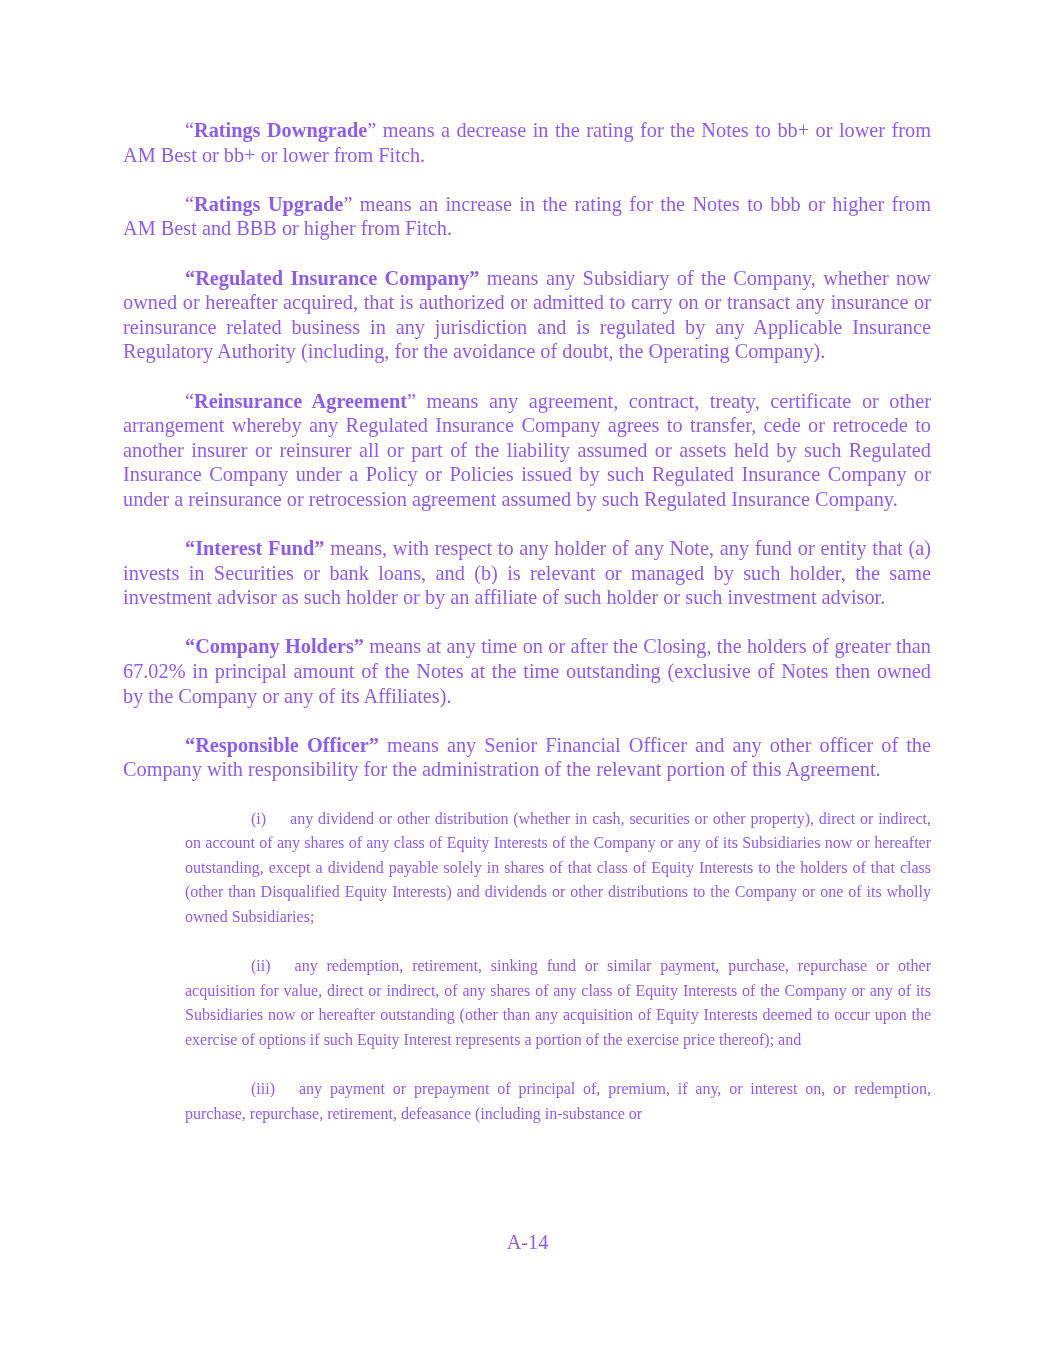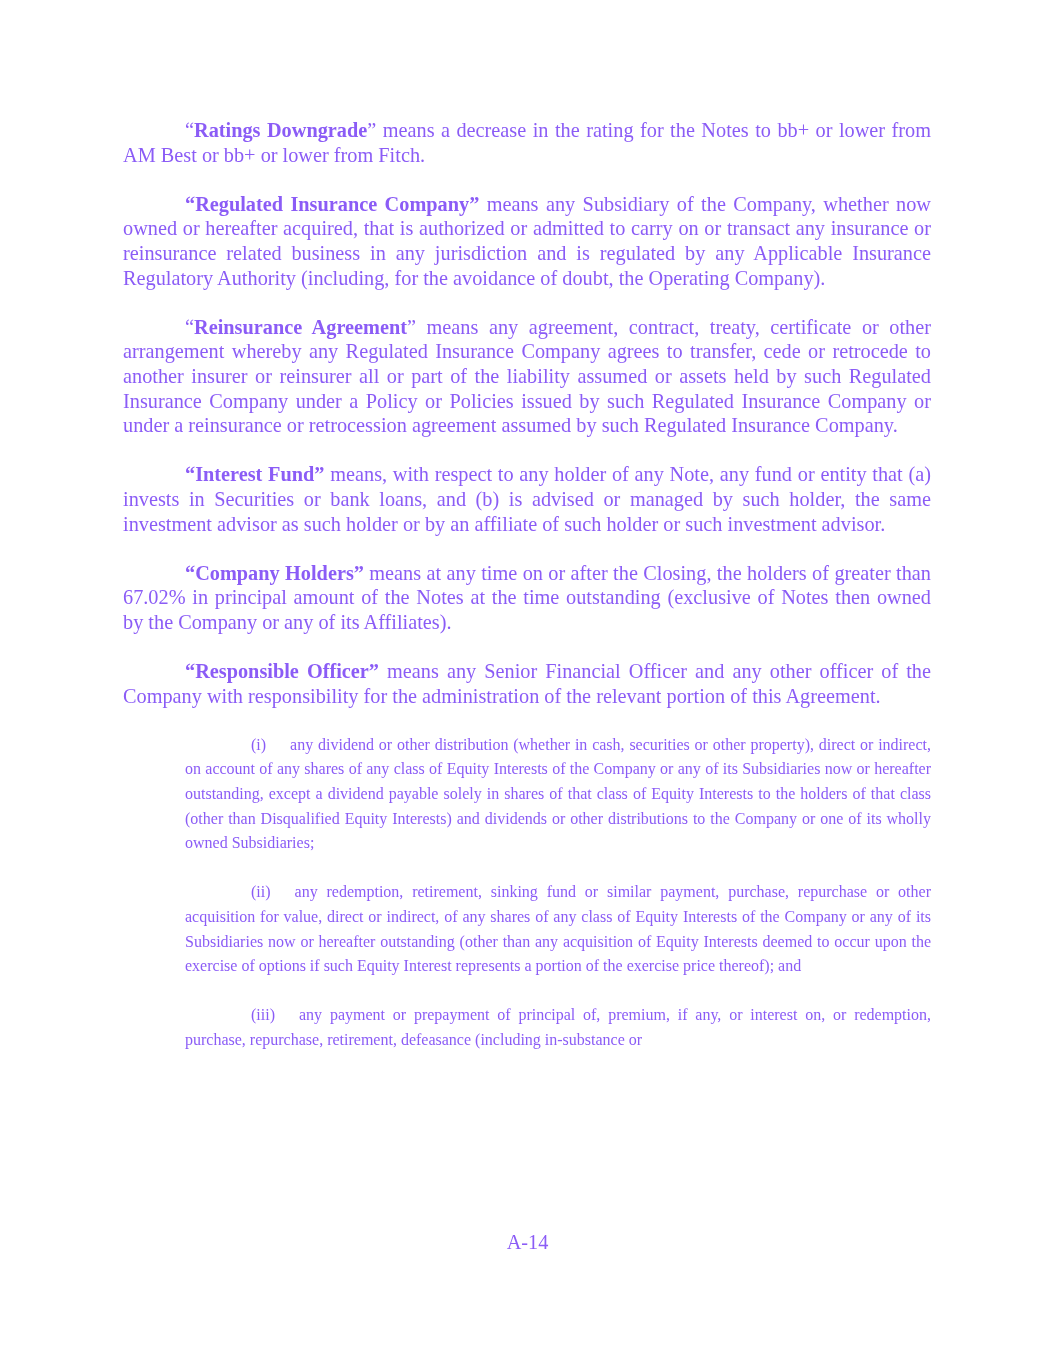--- a/index.html
+++ b/index.html
@@ -46,26 +46,27 @@
   }
 </style>
 </head>
 <body>
 
 <div class="page">
   <div class="content">
 
     <p class="para"><span>“</span><b>Ratings Downgrade</b><span>” means a decrease in the rating for the Notes to bb+ or lower from AM Best or bb+ or lower from Fitch.</span></p>
 
+    <p class="para"><span>“</span><b>Ratings Upgrade</b><span>” means an increase in the rating for the Notes to bbb or higher from AM Best and BBB or higher from Fitch.</span></p>
 
     <p class="para"><span></span><b>“Regulated Insurance Company”</b><span> means any Subsidiary of the Company, whether now owned or hereafter acquired, that is authorized or admitted to carry on or transact any insurance or reinsurance related business in any jurisdiction and is regulated by any Applicable Insurance Regulatory Authority (including, for the avoidance of doubt, the Operating Company).</span></p>
 
     <p class="para"><span>“</span><b>Reinsurance Agreement</b><span>” means any agreement, contract, treaty, certificate or other arrangement whereby any Regulated Insurance Company agrees to transfer, cede or retrocede to another insurer or reinsurer all or part of the liability assumed or assets held by such Regulated Insurance Company under a Policy or Policies issued by such Regulated Insurance Company or under a reinsurance or retrocession agreement assumed by such Regulated Insurance Company.</span></p>
 
-    <p class="para"><span></span><b>“Interest Fund”</b><span> means, with respect to any holder of any Note, any fund or entity that (a) invests in Securities or bank loans, and (b) is advised or managed by such holder, the same investment advisor as such holder or by an affiliate of such holder or such investment advisor.</span></p>
+    <p class="para"><span></span><b>“Interest Fund”</b><span> means, with respect to any holder of any Note, any fund or entity that (a) invests in Securities or bank loans, and (b) is relevant or managed by such holder, the same investment advisor as such holder or by an affiliate of such holder or such investment advisor.</span></p>
 
     <p class="para"><span></span><b>“Company Holders”</b><span> means at any time on or after the Closing, the holders of greater than 67.02% in principal amount of the Notes at the time outstanding (exclusive of Notes then owned by the Company or any of its Affiliates).</span></p>
 
     <p class="para"><span></span><b>“Responsible Officer”</b><span> means any Senior Financial Officer and any other officer of the Company with responsibility for the administration of the relevant portion of this Agreement.</span></p>
 
 
     <p class="item"><span class="num">(i)</span><span>any dividend or other distribution (whether in cash, securities or other property), direct or indirect, on account of any shares of any class of Equity Interests of the Company or any of its Subsidiaries now or hereafter outstanding, except a dividend payable solely in shares of that class of Equity Interests to the holders of that class (other than Disqualified Equity Interests) and dividends or other distributions to the Company or one of its wholly owned Subsidiaries;</span></p>
 
     <p class="item"><span class="num">(ii)</span><span>any redemption, retirement, sinking fund or similar payment, purchase, repurchase or other acquisition for value, direct or indirect, of any shares of any class of Equity Interests of the Company or any of its Subsidiaries now or hereafter outstanding (other than any acquisition of Equity Interests deemed to occur upon the exercise of options if such Equity Interest represents a portion of the exercise price thereof); and</span></p>
 

